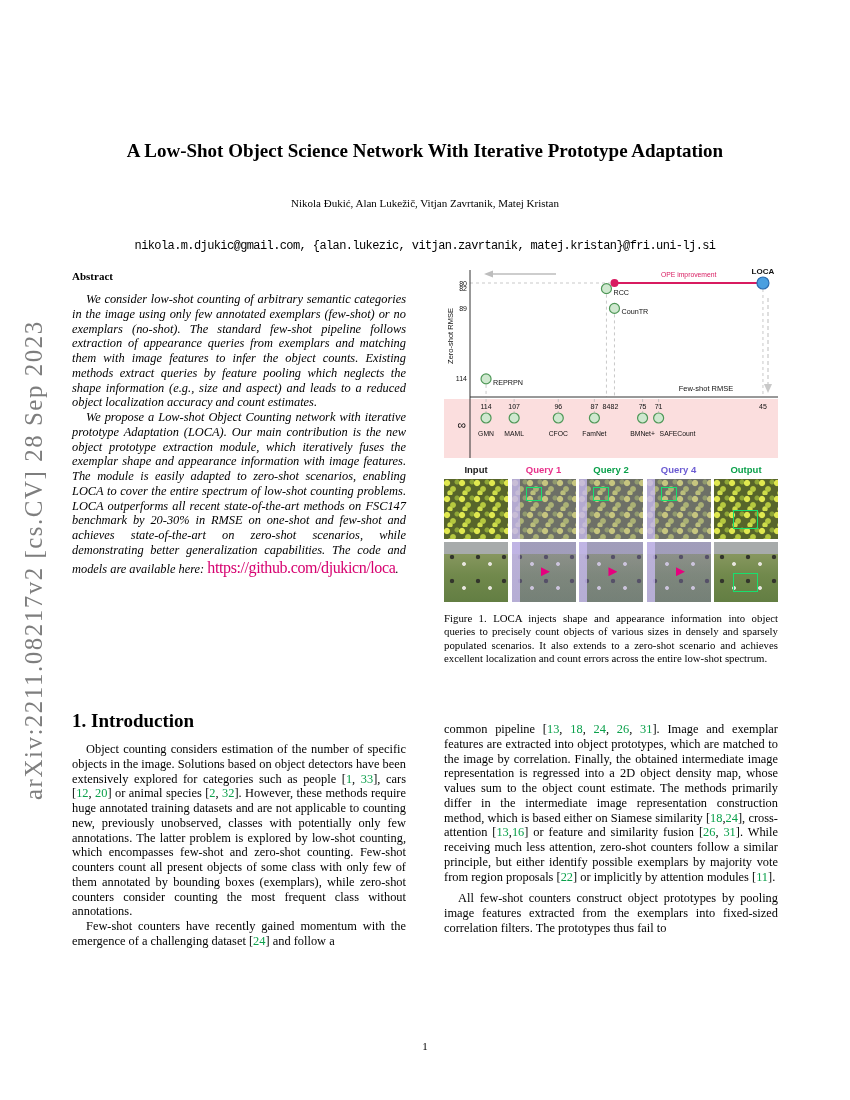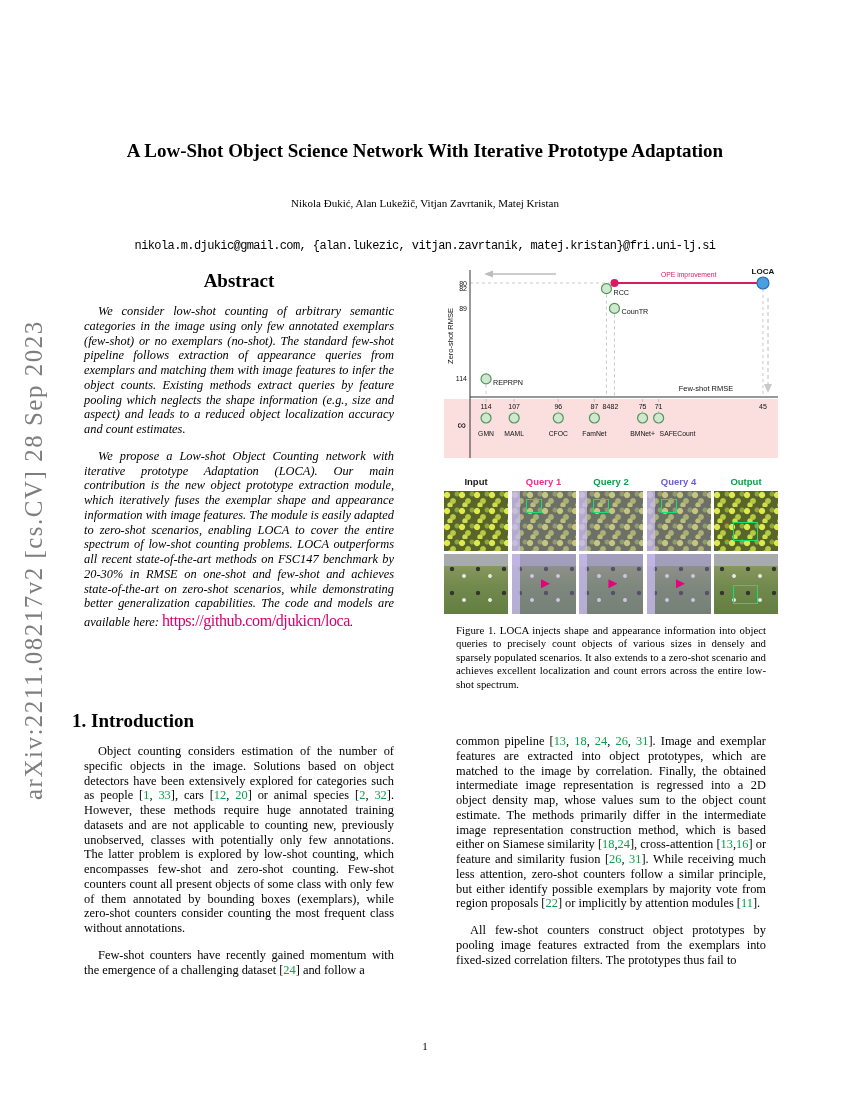--- a/index.html
+++ b/index.html
@@ -18,36 +18,36 @@
   .authors { position:absolute; top:197px; left:0; right:0; text-align:center; font-size:11px; }
   .affiliation { position:absolute; top:221px; left:0; right:0; text-align:center; font-size:11.2px; }
   .emails { position:absolute; top:239px; left:0; right:0; text-align:center;
     font-size:12px; font-family:"Liberation Mono", monospace; letter-spacing:-0.6px; }
 
   .abs-block   { position:absolute; left:72px;  top:270px; width:334px; }
   .intro-block { position:absolute; left:72px;  top:710px; width:334px; }
   .fig-block   { position:absolute; left:444px; top:266px; width:334px; }
   .right-text  { position:absolute; left:444px; top:722px; width:334px; }
 
-  .abs-head { text-align:center; font-size:19px; font-weight:bold; margin-bottom:10px; }
+  .abs-head { text-align:left; font-size:11px; font-weight:bold; margin-bottom:10px; }
   .sec-head { font-size:19px; font-weight:bold; margin-bottom:10px; }
-  p { margin:12px; }
+  p { margin:0; }
   .abs-text, .body-text { font-size:12.4px; line-height:1.19; text-align:justify; }
   .abs-text { font-style:italic; }
   .indent { text-indent:14px; }
   .gap { margin-top:7px; }
   .cite { color:#0aa04a; }
   .link { color:#d6006f; font-family:Liberation Serif, serif; font-style:normal;
           font-size:16px; letter-spacing:-0.4px; word-break:break-all; }
 
   .chart { display:block; }
   svg text { font-family:"Liberation Sans", sans-serif; }
 
   .img-grid { display:grid; grid-template-columns:repeat(5,64px);
-    column-gap:3.5px; row-gap:3px; margin-top:18px; }
+    column-gap:3.5px; row-gap:3px; margin-top:6px; }
   .img-col-header { height:12px; text-align:center;
     font:600 9.5px "Liberation Sans", sans-serif; }
   .cell { width:64px; height:60px; position:relative; overflow:hidden; }
   .apples {
     background-color:#57652a;
     background-image:
       radial-gradient(circle at 3px 4px,  #e0e84f 2.6px, rgba(0,0,0,0) 3.6px),
       radial-gradient(circle at 9px 10px, #b6c93f 2.4px, rgba(0,0,0,0) 3.4px),
       radial-gradient(circle at 13px 3px, #8fa736 2px,   rgba(0,0,0,0) 3px),
       radial-gradient(circle at 6px 14px, #cfdd4a 2.2px, rgba(0,0,0,0) 3.2px);

